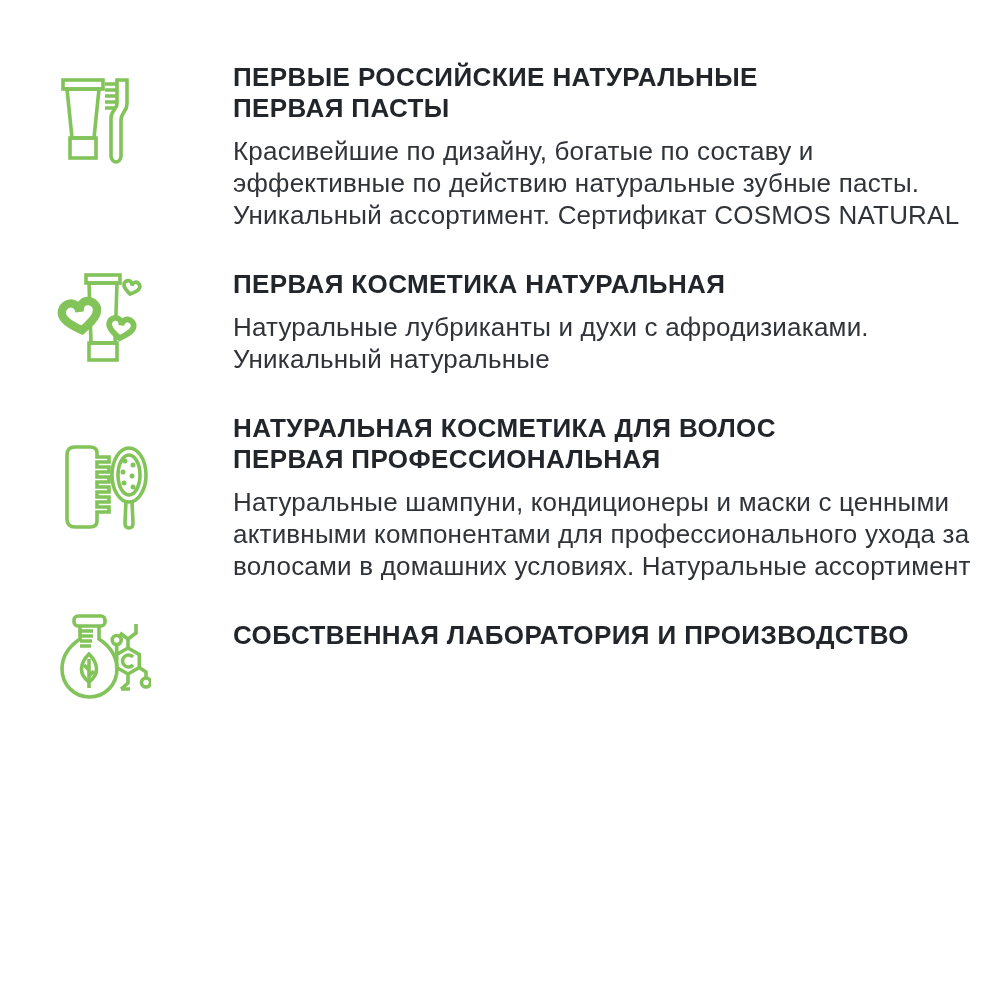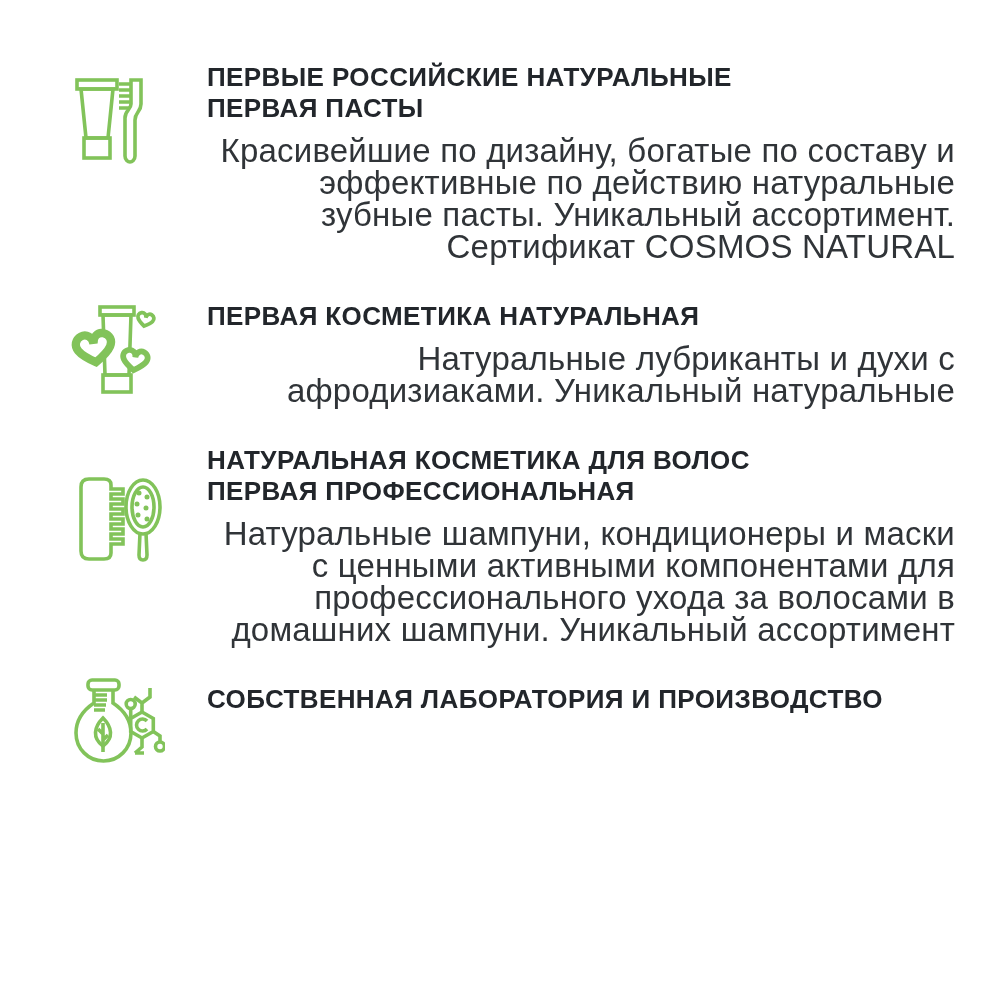--- a/index.html
+++ b/index.html
@@ -8,22 +8,23 @@
     width: 1000px;
     height: 1000px;
     background: #ffffff;
     padding-top: 62px;
     font-family: "Liberation Sans", sans-serif;
     overflow: hidden;
   }
   .row {
     display: flex;
     align-items: flex-start;
-    padding-left: 68px;
+    padding-left: 54px;
     margin-bottom: 38px;
+    gap: 40px;
   }
   .icon-box {
     width: 98px;
     flex: 0 0 98px;
     margin-right: 41px;
     display: flex;
     justify-content: center;
   }
   .icon-box svg { display: block; }
   .off1 { margin-top: 12px; }
@@ -35,26 +36,25 @@
     margin: 0 0 11px 0;
     font-size: 26px;
     line-height: 31px;
     font-weight: 700;
     letter-spacing: 0.4px;
     color: #22262b;
   }
   .sec-title span { display: block; }
   .sec-body {
     margin: 0;
-    font-size: 33px;
+    font-size: 26px;
     line-height: 32px;
     letter-spacing: 0.2px;
     color: #303438;
     max-width: 748px;
-    text-align: right;
   }
   
   .ic { stroke: #82c35a; fill: none; stroke-width: 3.6; stroke-miterlimit: 10; }
   .ic-fill { fill: #82c35a; stroke: none; }
   .ic-mask { fill: #ffffff; stroke: #82c35a; stroke-width: 3.6; }
 </style>
 </head>
 <body>
 
 <div class="page">
@@ -110,21 +110,21 @@
         <circle class="ic-fill" cx="69" cy="44" r="2.5"></circle>
         <circle class="ic-fill" cx="78" cy="48" r="2.5"></circle>
         <path class="ic" d="M 71 62 L 70 84 Q 70 89 74 89 Q 78 89 78 84 L 77 62"></path>
       </svg>
     </div>
     <div class="text-box">
       <h2 class="sec-title">
         <span>НАТУРАЛЬНАЯ КОСМЕТИКА ДЛЯ ВОЛОС</span>
         <span>ПЕРВАЯ ПРОФЕССИОНАЛЬНАЯ</span>
       </h2>
-      <p class="sec-body">Натуральные шампуни, кондиционеры и маски с ценными активными компонентами для профессионального ухода за волосами в домашних шампуни. Уникальный ассортимент</p>
+      <p class="sec-body">Натуральные шампуни, кондиционеры и маски с ценными активными компонентами для профессионального ухода за волосами в домашних условиях. Натуральные ассортимент</p>
     </div>
   </div>
 
   <div class="row">
     <div class="icon-box off4">
       <svg width="96" height="96" viewBox="0 0 96 96" aria-hidden="true">
         <path class="ic" d="M 25 14 V 27 C 13 35 7 45 7 57 C 7 72.7 19.3 85 34.5 85 C 49.7 85 62 72.7 62 57 C 62 45 56 35 44 27 V 14"></path>
         <rect class="ic" x="19" y="4" width="31" height="10" rx="4"></rect>
         <path class="ic" d="M 25 19 H 38 M 25 24 H 38 M 25 29 H 37 M 25 34 H 36"></path>
         <path class="ic" d="M 34 42 C 25 51 23 62 34 70 C 45 62 43 51 34 42 Z"></path>

